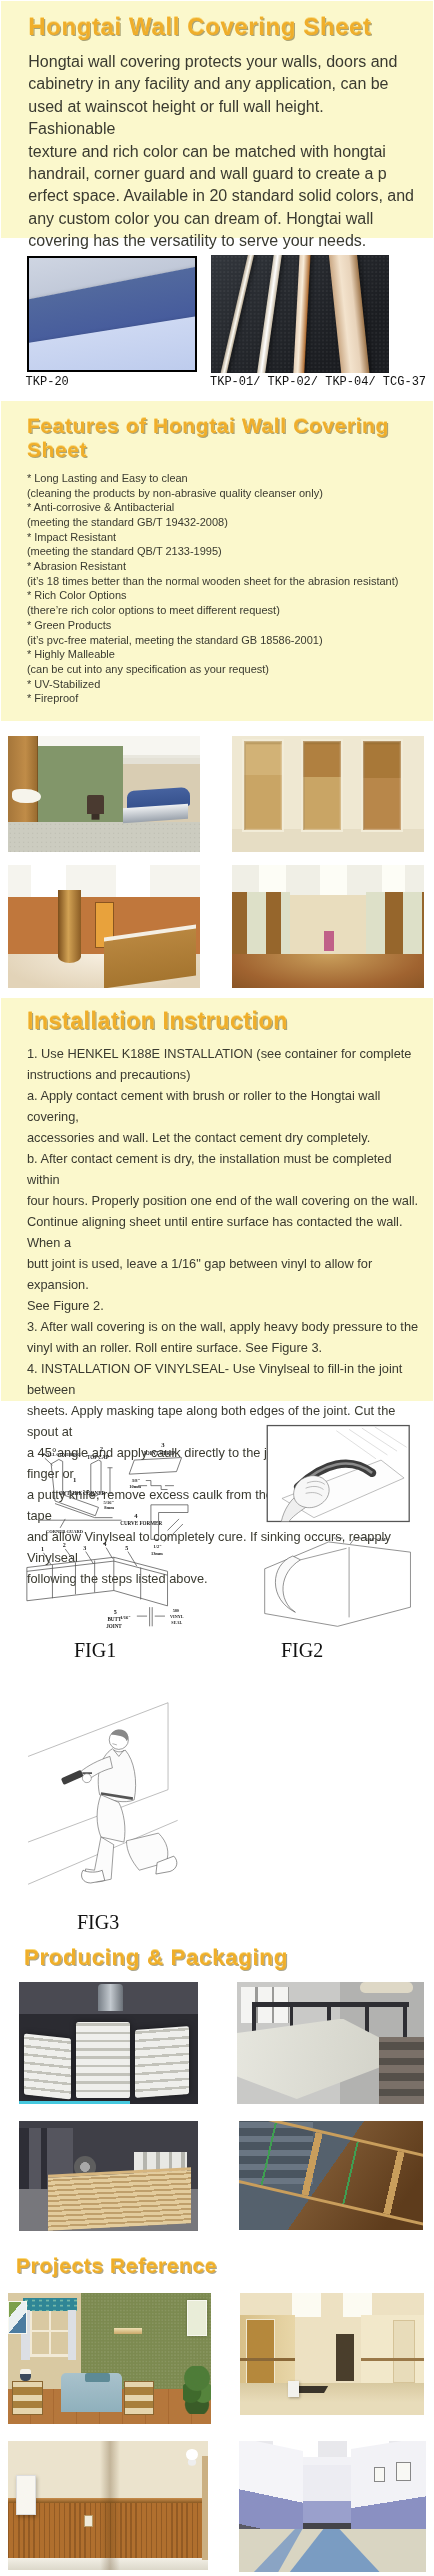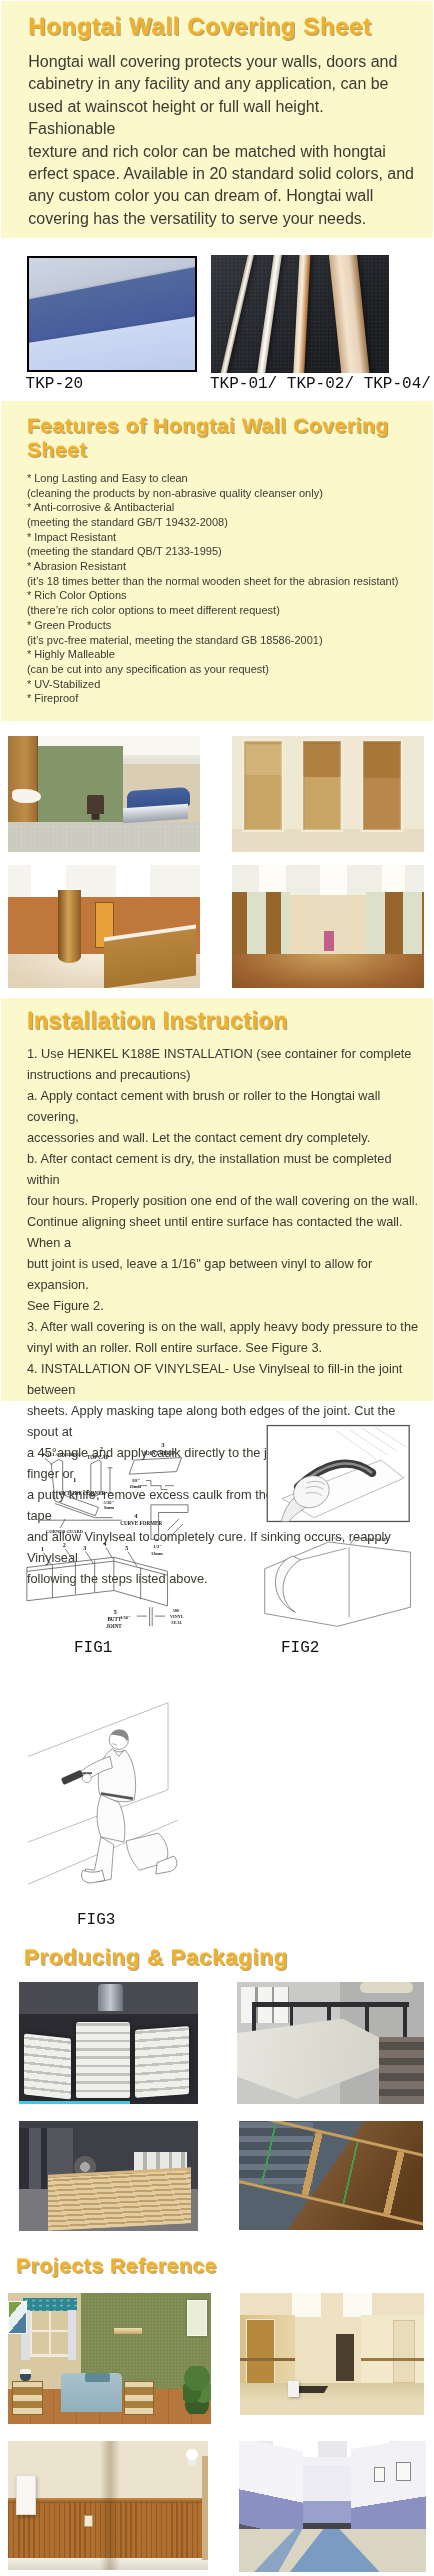--- a/index.html
+++ b/index.html
@@ -8,22 +8,22 @@
   .abs{position:absolute;}
   .ybox{position:absolute;left:1.3px;width:432px;background:#FBF8CC;box-sizing:border-box;}
   .gold{color:#EFAE2B;font-weight:bold;letter-spacing:0.6px;
         text-shadow:0 -0.6px 0 #f9d97c, 1.3px 1.3px 0.6px rgba(105,95,50,.55);margin:0;}
   .h1{font-size:24px;}
   .h2{font-size:21px;}
   .h2b{font-size:23px;}
   .pline{font-size:16px;line-height:22.4px;color:#3A3A30;}
   .fline{font-size:11px;line-height:14.7px;color:#3A3A30;}
   .iline{font-size:12.8px;line-height:21px;color:#3A3A30;}
-  .mlabel{font-family:"Liberation Mono",monospace;font-size:16px;color:#111;white-space:pre;}
-  .figcap{font-family:Liberation Mono, monospace;font-size:16px;color:#111;}
+  .mlabel{font-family:"Liberation Mono",monospace;font-size:12px;color:#111;white-space:pre;}
+  .figcap{font-family:Liberation Serif, serif;font-size:20px;color:#111;}
   .ph{position:absolute;overflow:hidden;background:#ddd;}
   .ph div{position:absolute;}
 
   
   .pr-sheets{background:#131417;border:2.6px solid #000;box-sizing:border-box;}
   .pr-sheets .s{width:130%;left:-22%;box-shadow:1.3px 2.6px 5.1px rgba(0,0,0,.55);}
   .pr-sheets .s1{top:-28%;height:56%;background:linear-gradient(#d4dae6,#bfc7d7);transform:rotate(-13deg);}
   .pr-sheets .s2{top:25%;height:50%;background:linear-gradient(#52699e,#44599c);transform:rotate(-11deg);}
   .pr-sheets .s3{top:66%;height:58%;background:linear-gradient(#cdd8f2,#bac9ec);transform:rotate(-9deg);}
 
@@ -188,20 +188,21 @@
 
 <div class="page">
 
   <section class="ybox" id="intro" style="top:1.3px;height:237px;padding:11.5px 19px 0 27px;">
     <h1 class="gold h1">Hongtai Wall Covering Sheet</h1>
     <div style="margin-top:10.2px;">
         <div class="pline">Hongtai wall covering protects your walls, doors and</div>
         <div class="pline">cabinetry in any facility and any application, can be</div>
         <div class="pline">used at wainscot height or full wall height. Fashionable</div>
         <div class="pline">texture and rich color can be matched with hongtai</div>
+        <div class="pline">handrail, corner guard and wall guard to create a p</div>
         <div class="pline">erfect space. Available in 20 standard solid colors, and</div>
         <div class="pline">any custom color you can dream of. Hongtai wall</div>
         <div class="pline">covering has the versatility to serve your needs.</div>
       </div>
   </section>
 
   <div class="ph pr-sheets" style="top:256px;left:27px;width:170px;height:116px;">
     <div class="s s1"></div>
     <div class="s s2"></div>
     <div class="s s3"></div>

